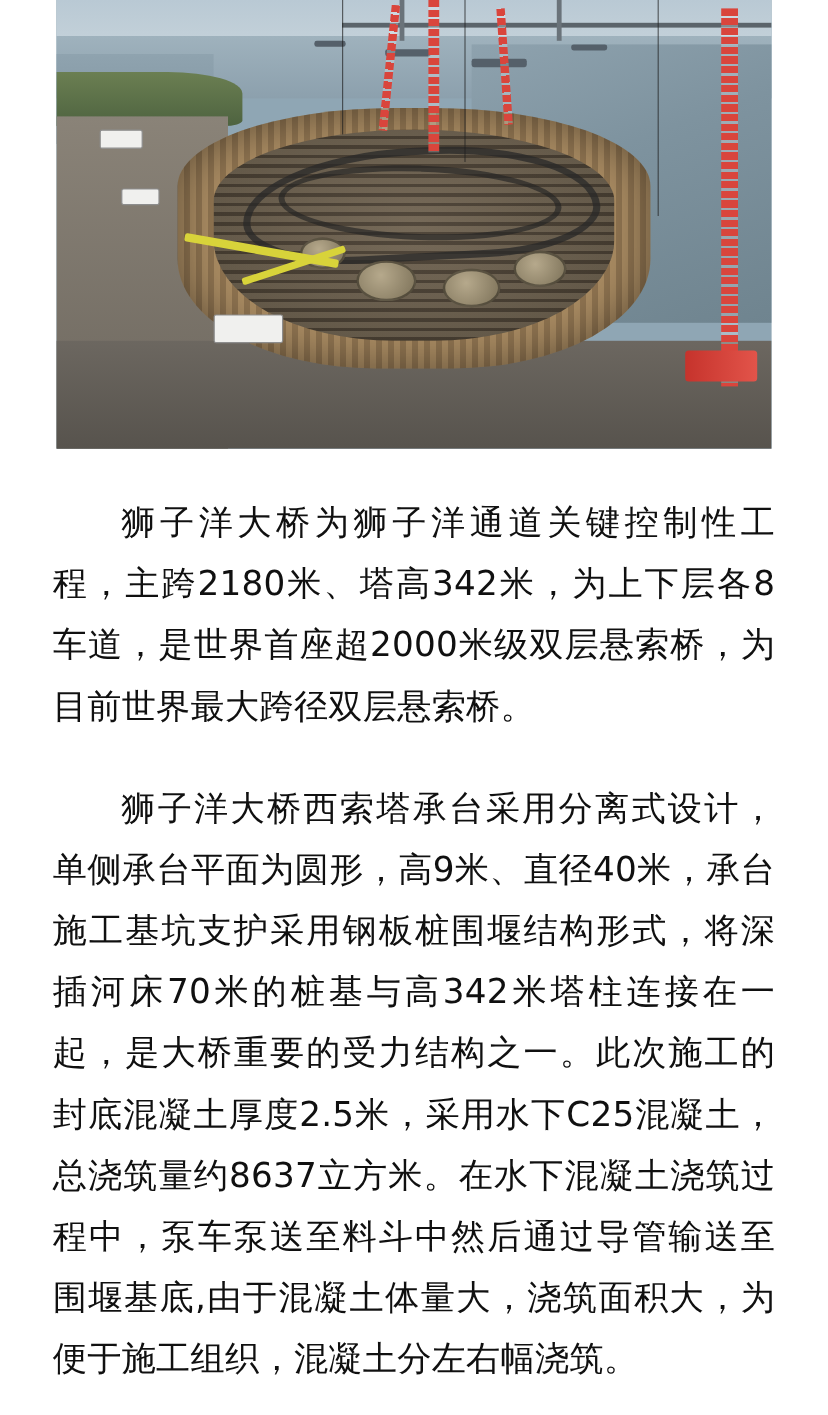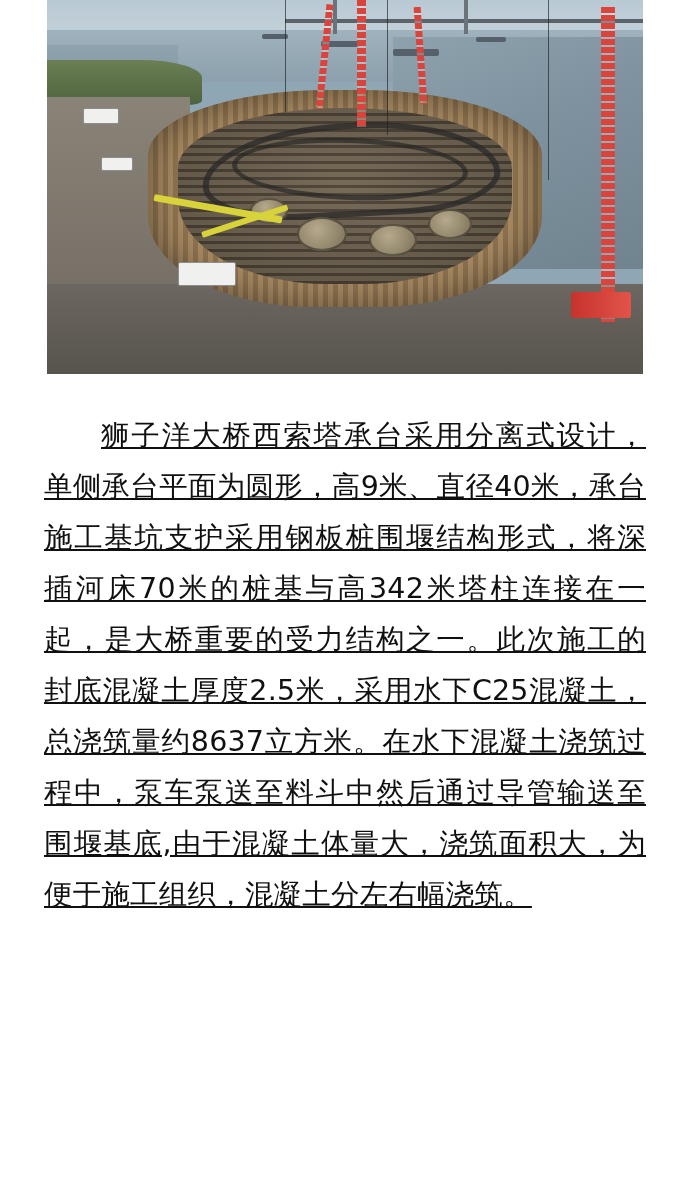--- a/index.html
+++ b/index.html
@@ -151,21 +151,21 @@
     font-size: 28.5px;
     line-height: 51px;
     letter-spacing: 0.2px;
     text-align: justify;
     text-justify: inter-ideograph;
     text-indent: 2em;
     margin: 0 0 34px 0;
     color: #101010;
     font-family: "DejaVu Sans", "Liberation Sans", sans-serif;
   }
-  .para:last-child { margin-bottom: 0; text-decoration: underline; }
+  .para:last-child { margin-bottom: 0; }
 </style>
 </head>
 <body>
 
 <div class="page">
 
   <div class="photo-wrap">
     <div class="photo">
       <div class="sky"></div>
       <div class="far-water"></div>
@@ -206,16 +206,17 @@
 
       <div class="pump-boom" style="left:18%; top:52%; width:130px; height:7px; transform:rotate(10deg);"></div>
       <div class="pump-boom" style="left:26%; top:62%; width:90px; height:6px; transform:rotate(-18deg);"></div>
       <div class="truck" style="left:22%; top:70%; width:56px; height:22px;"></div>
       <div class="truck" style="left:6%; top:29%; width:34px; height:14px;"></div>
       <div class="truck" style="left:9%; top:42%; width:30px; height:12px;"></div>
     </div>
   </div>
 
   <div class="article">
+    <p class="para">狮子洋大桥为狮子洋通道关键控制性工程，主跨2180米、塔高342米，为上下层各8车道，是世界首座超2000米级双层悬索桥，为目前世界最大跨径双层悬索桥。</p>
     <p class="para">狮子洋大桥西索塔承台采用分离式设计，单侧承台平面为圆形，高9米、直径40米，承台施工基坑支护采用钢板桩围堰结构形式，将深插河床70米的桩基与高342米塔柱连接在一起，是大桥重要的受力结构之一。此次施工的封底混凝土厚度2.5米，采用水下C25混凝土，总浇筑量约8637立方米。在水下混凝土浇筑过程中，泵车泵送至料斗中然后通过导管输送至围堰基底,由于混凝土体量大，浇筑面积大，为便于施工组织，混凝土分左右幅浇筑。</p>
   </div>
 
 </div>
 
 </body></html>

